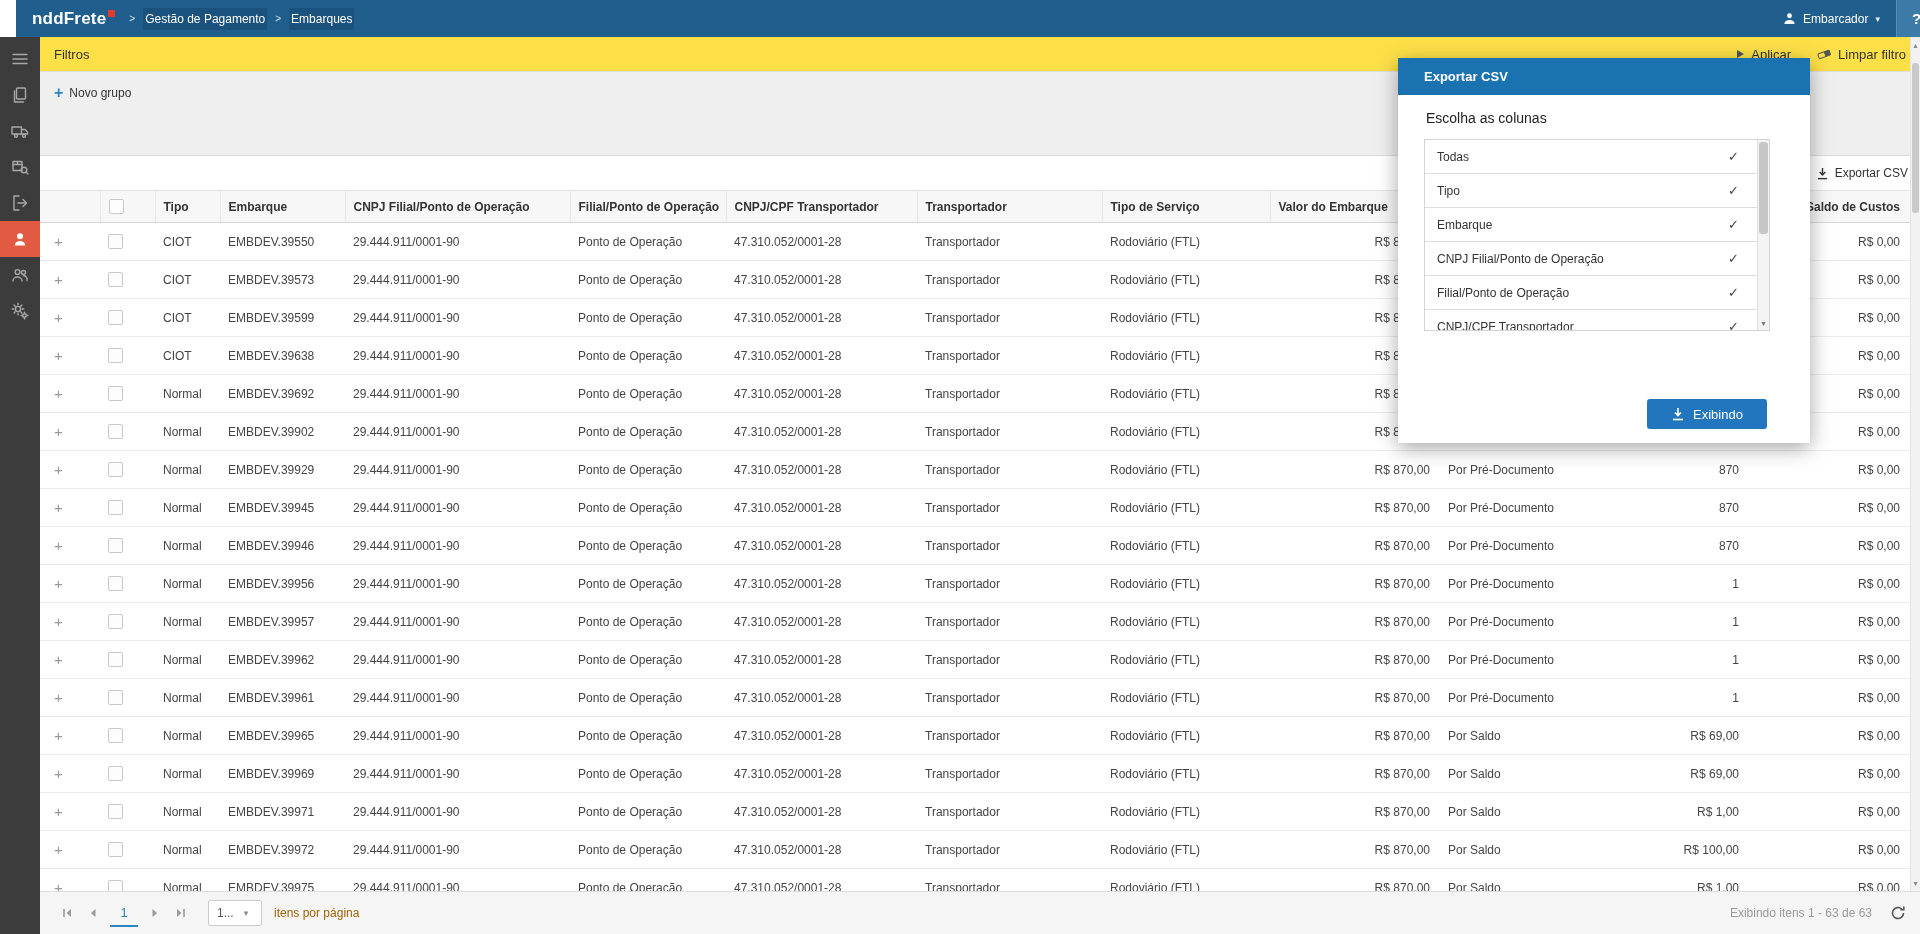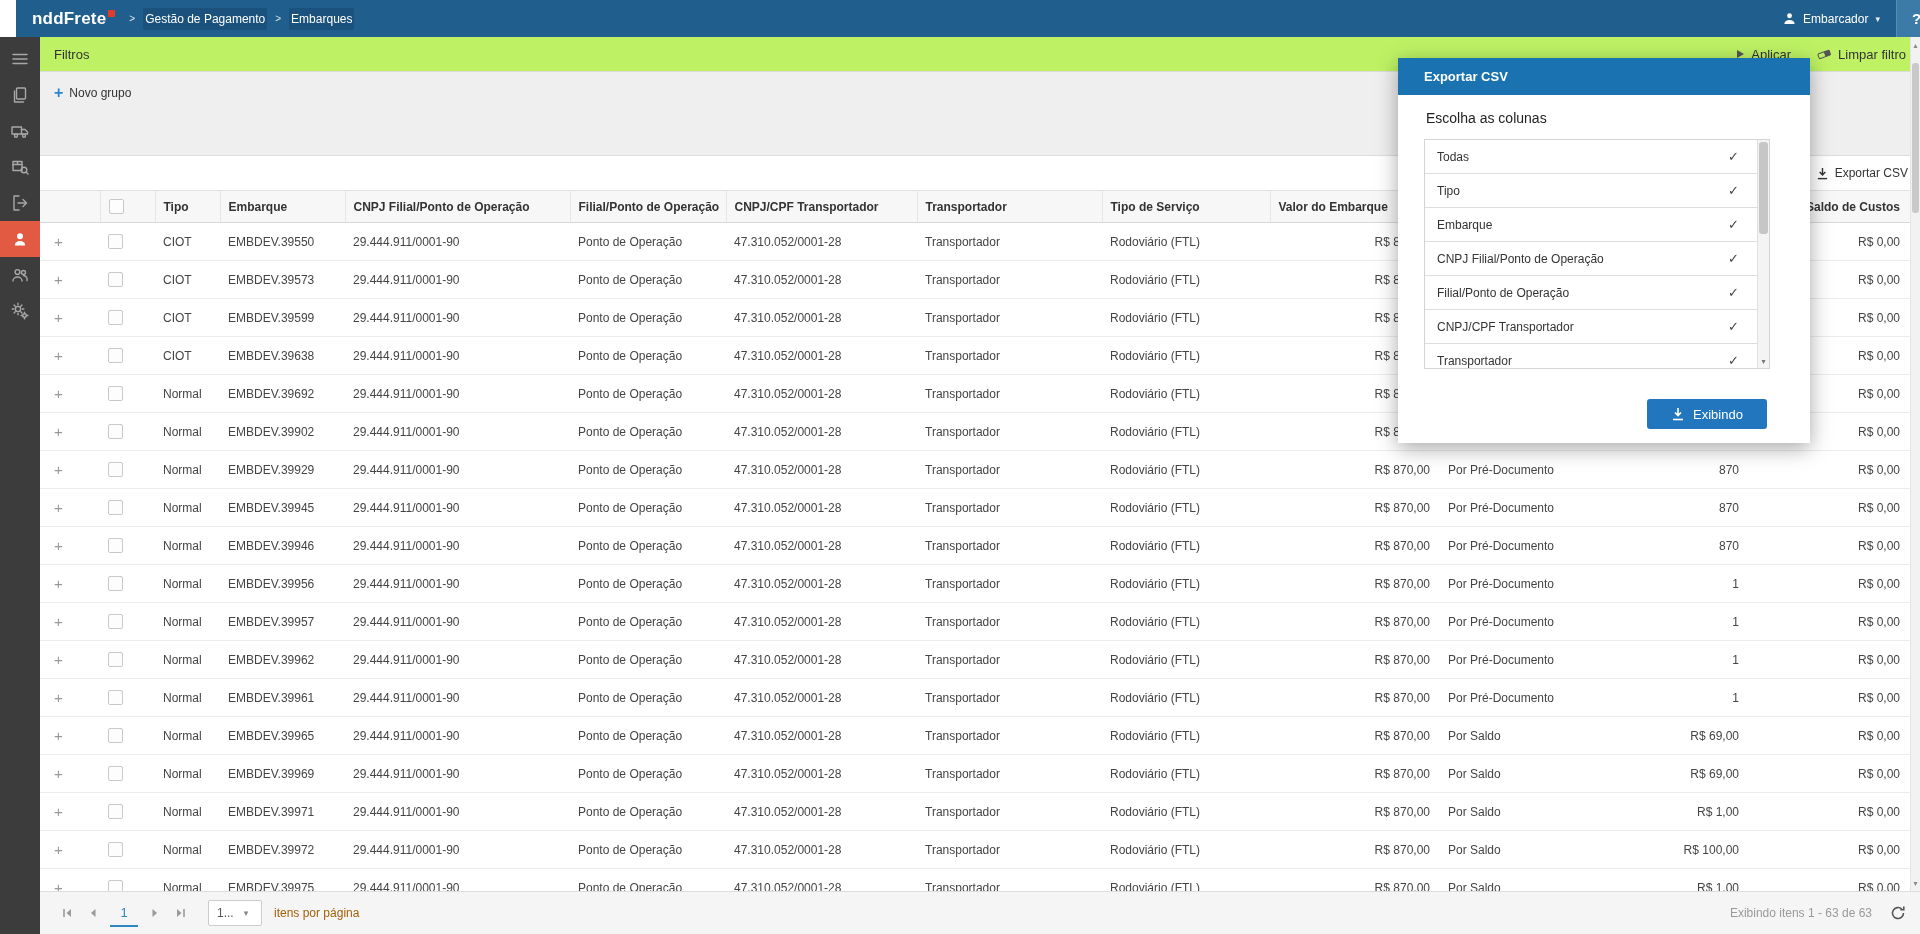--- a/index.html
+++ b/index.html
@@ -19,21 +19,21 @@
   .help-btn { width:40px; height:100%; background:#3c7ba7; display:flex; align-items:center; justify-content:center; font-size:15px; font-weight:bold; border-left:1px solid rgba(255,255,255,.15); }
 
   
   .sidebar { position:absolute; left:0; top:37px; width:40px; height:897px; background:#3c3c3c; display:flex; flex-direction:column; padding-top:4px; z-index:15; }
   .s-item { width:40px; height:36px; display:flex; align-items:center; justify-content:center; }
   .s-item svg { stroke:#a8a8a8; fill:none; stroke-width:1.4; stroke-linecap:round; stroke-linejoin:round; }
   .s-item.active { background:#e25a41; }
   .s-item.active svg { stroke:none; }
 
   
-  .filters-bar { position:absolute; left:40px; top:37px; width:1880px; height:35px; background:#bef264; border-bottom:1px solid #ddd; display:flex; align-items:center; padding:8px 14px; font-size:13px; color:#333; }
+  .filters-bar { position:absolute; left:40px; top:37px; width:1880px; height:35px; background:#fde047; border-bottom:1px solid #ddd; display:flex; align-items:center; padding:8px 14px; font-size:13px; color:#333; }
   .filter-actions { margin-left:auto; display:flex; gap:26px; font-size:13px; }
   .filter-btn { display:flex; align-items:center; gap:6px; color:#333; cursor:pointer; }
   .groups-panel { position:absolute; left:40px; top:72px; width:1880px; height:84px; background:#efefef; border-bottom:1px solid #ddd; padding:12px 14px; }
   .new-group { display:inline-flex; align-items:center; gap:6px; font-size:12px; color:#333; cursor:pointer; }
   .new-group .plus { color:#2b87c8; font-size:16px; font-weight:bold; line-height:1; }
   .export-strip { position:absolute; left:40px; top:156px; width:1880px; height:34px; background:#fff; display:flex; align-items:center; justify-content:flex-end; padding-right:12px; }
   .export-link { display:flex; align-items:center; gap:6px; font-size:12px; color:#333; cursor:pointer; }
 
   
   .grid { position:absolute; left:40px; top:190px; width:1870px; height:701px; overflow:hidden; background:#fff; }
@@ -58,21 +58,21 @@
   
   .page-scrollbar { position:absolute; left:1910px; top:37px; width:10px; height:854px; background:#f2f2f2; border-left:1px solid #e4e4e4; z-index:6; }
   .psb-thumb { position:absolute; left:1px; top:26px; width:7px; height:150px; background:#c9c9c9; border-radius:3px; }
   .psb-arrow { position:absolute; left:0; width:9px; height:12px; color:#8a8a8a; font-size:8px; display:flex; align-items:center; justify-content:center; }
   .psb-up { top:2px; } .psb-down { bottom:2px; }
 
   
   .modal { position:absolute; left:1398px; top:58px; width:412px; height:385px; background:#fff; box-shadow:0 5px 20px rgba(0,0,0,.35); z-index:30; }
   .modal-header { height:37px; background:#1a73b0; color:#fff; display:flex; align-items:center; padding-left:26px; font-size:13px; font-weight:bold; }
   .modal-subtitle { margin:15px 0 0 28px; font-size:14px; color:#222; }
-  .col-list { position:relative; margin:13px 0 0 26px; width:346px; height:230px; border:1px solid #d4d4d4; overflow:hidden; background:#fff; }
+  .col-list { position:relative; margin:13px 0 0 26px; width:346px; height:192px; border:1px solid #d4d4d4; overflow:hidden; background:#fff; }
   .col-item { height:34px; display:flex; align-items:center; padding:0 30px 0 12px; border-bottom:1px solid #dedede; font-size:12px; color:#333; cursor:pointer; }
   .col-item .check { margin-left:auto; color:#444; font-size:13px; font-weight:bold; }
   .col-scrollbar { position:absolute; right:0; top:0; width:12px; height:100%; background:#f4f4f4; border-left:1px solid #e0e0e0; }
   .col-thumb { position:absolute; left:1px; top:2px; width:9px; height:92px; background:#c6c6c6; border-radius:3px; }
   .col-arrow-down { position:absolute; bottom:0; left:0; width:11px; height:14px; display:flex; align-items:center; justify-content:center; color:#777; font-size:8px; }
   .export-btn { position:absolute; right:43px; bottom:14px; width:120px; height:30px; background:#2176bd; color:#fff; border:none; border-radius:3px; display:flex; align-items:center; justify-content:center; gap:8px; font-size:13px; font-family:inherit; cursor:pointer; }
 </style>
 </head>
 <body>
 

